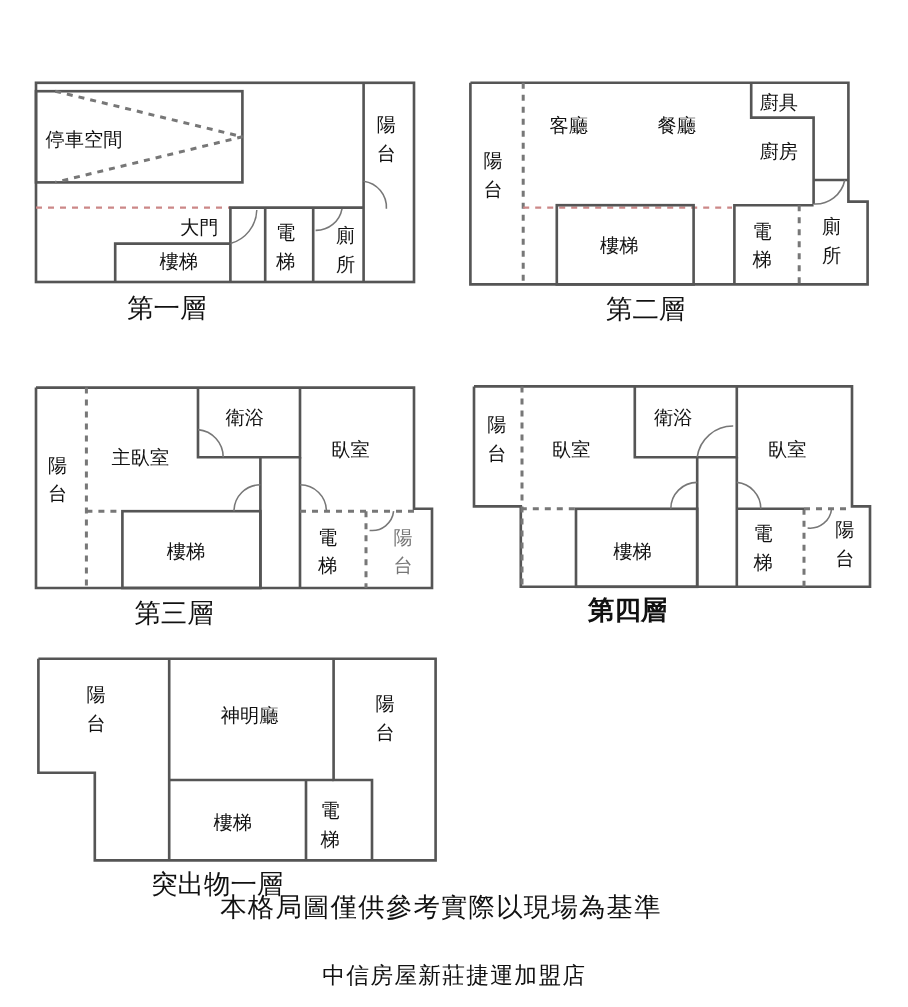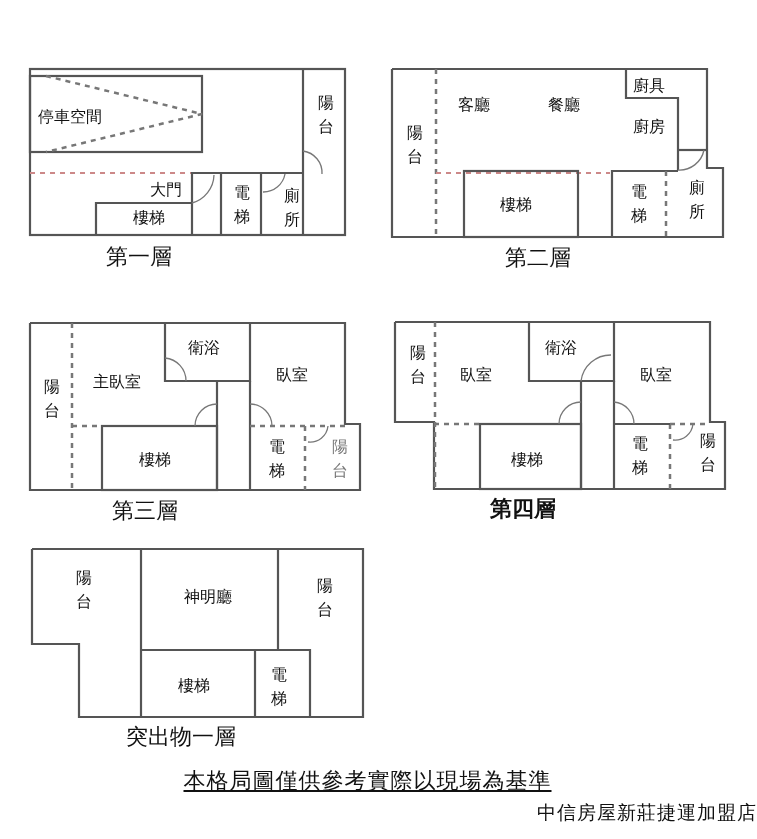--- a/index.html
+++ b/index.html
@@ -3,24 +3,24 @@
 <meta charset="utf-8">
 <style>
   html,body{margin:0;padding:0;background:#fff;}
   body{width:757px;height:839px;position:relative;overflow:hidden;font-family:"DejaVu Sans","Liberation Sans",sans-serif;color:#111;}
   svg{position:absolute;left:0;top:0;}
   .wall{fill:none;stroke:#555;stroke-width:2.2;}
   .dash{fill:none;stroke:#777;stroke-width:2.5;stroke-dasharray:5 5;}
   .dashred{fill:none;stroke:#c88;stroke-width:2;stroke-dasharray:5 5;}
   .door{fill:none;stroke:#777;stroke-width:1.3;}
   .lbl{position:absolute;font-size:16px;line-height:20px;white-space:nowrap;color:#111;}
-  .vlbl{position:absolute;font-size:16px;line-height:24px;width:20px;text-align:right;white-space:normal;word-break:break-all;color:#111;font-family:Liberation Mono, monospace;}
+  .vlbl{position:absolute;font-size:16px;line-height:24px;width:20px;text-align:left;white-space:normal;word-break:break-all;color:#111;}
   .cap{position:absolute;font-size:22px;white-space:nowrap;}
-  .note1{position:absolute;left:0;width:735px;text-align:center;top:766px;font-size:22px;letter-spacing:1px;text-decoration:underline;}
-  .note2{position:absolute;left:0;width:757px;text-align:right;top:800px;font-size:19px;letter-spacing:1px;}
+  .note1{position:absolute;left:0;width:735px;text-align:center;top:741px;font-size:22px;letter-spacing:1px;}
+  .note2{position:absolute;left:0;width:757px;text-align:center;top:800px;font-size:19px;letter-spacing:1px;}
 </style>
 </head>
 <body>
 
 <svg width="757" height="839">
 
   <g>
     <rect class="wall" x="30" y="69" width="315" height="166"></rect>
     <line class="wall" x1="303" y1="69" x2="303" y2="235"></line>
     <rect class="wall" x="30" y="76" width="172" height="76"></rect>

